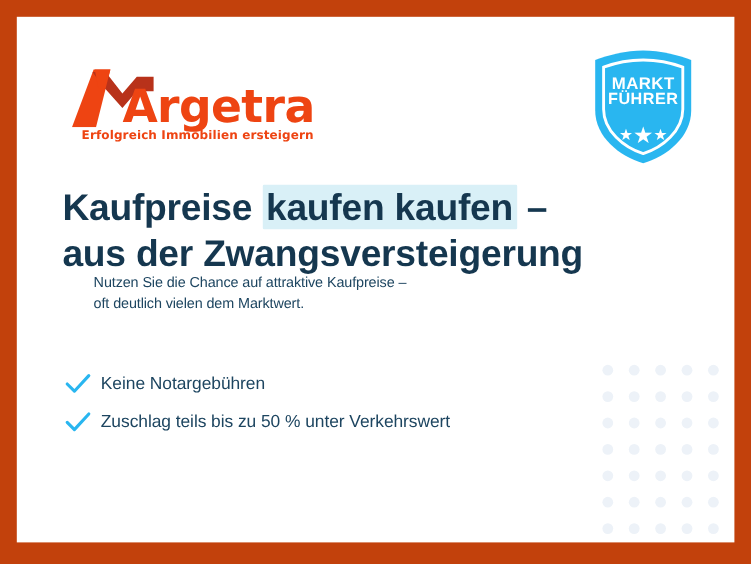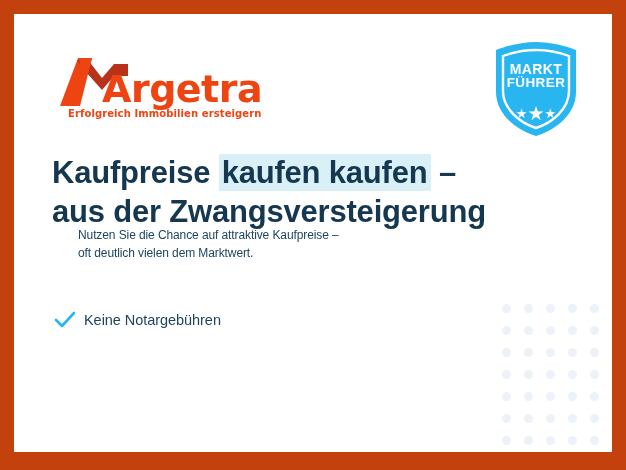--- a/index.html
+++ b/index.html
@@ -273,16 +273,24 @@
 
     <ul id="bullets" style="list-style:none;margin:0;padding:0;">
         <li class="bullet-row">
           <span class="bullet-check">
             <svg width="22" height="18" viewBox="0 0 22 18">
               <polyline points="2,9 8,15 20,2" fill="none" stroke="#29b6f0" stroke-width="2.6" stroke-linecap="round" stroke-linejoin="round"></polyline>
             </svg>
           </span>
           <span class="bullet-label">Keine Notargebühren</span>
         </li>
+        <li class="bullet-row">
+          <span class="bullet-check">
+            <svg width="22" height="18" viewBox="0 0 22 18">
+              <polyline points="2,9 8,15 20,2" fill="none" stroke="#29b6f0" stroke-width="2.6" stroke-linecap="round" stroke-linejoin="round"></polyline>
+            </svg>
+          </span>
+          <span class="bullet-label">Zuschlag teils bis zu 50 % unter Verkehrswert</span>
+        </li>
       </ul>
 
   </div>
 </div>
 
 </body></html>

